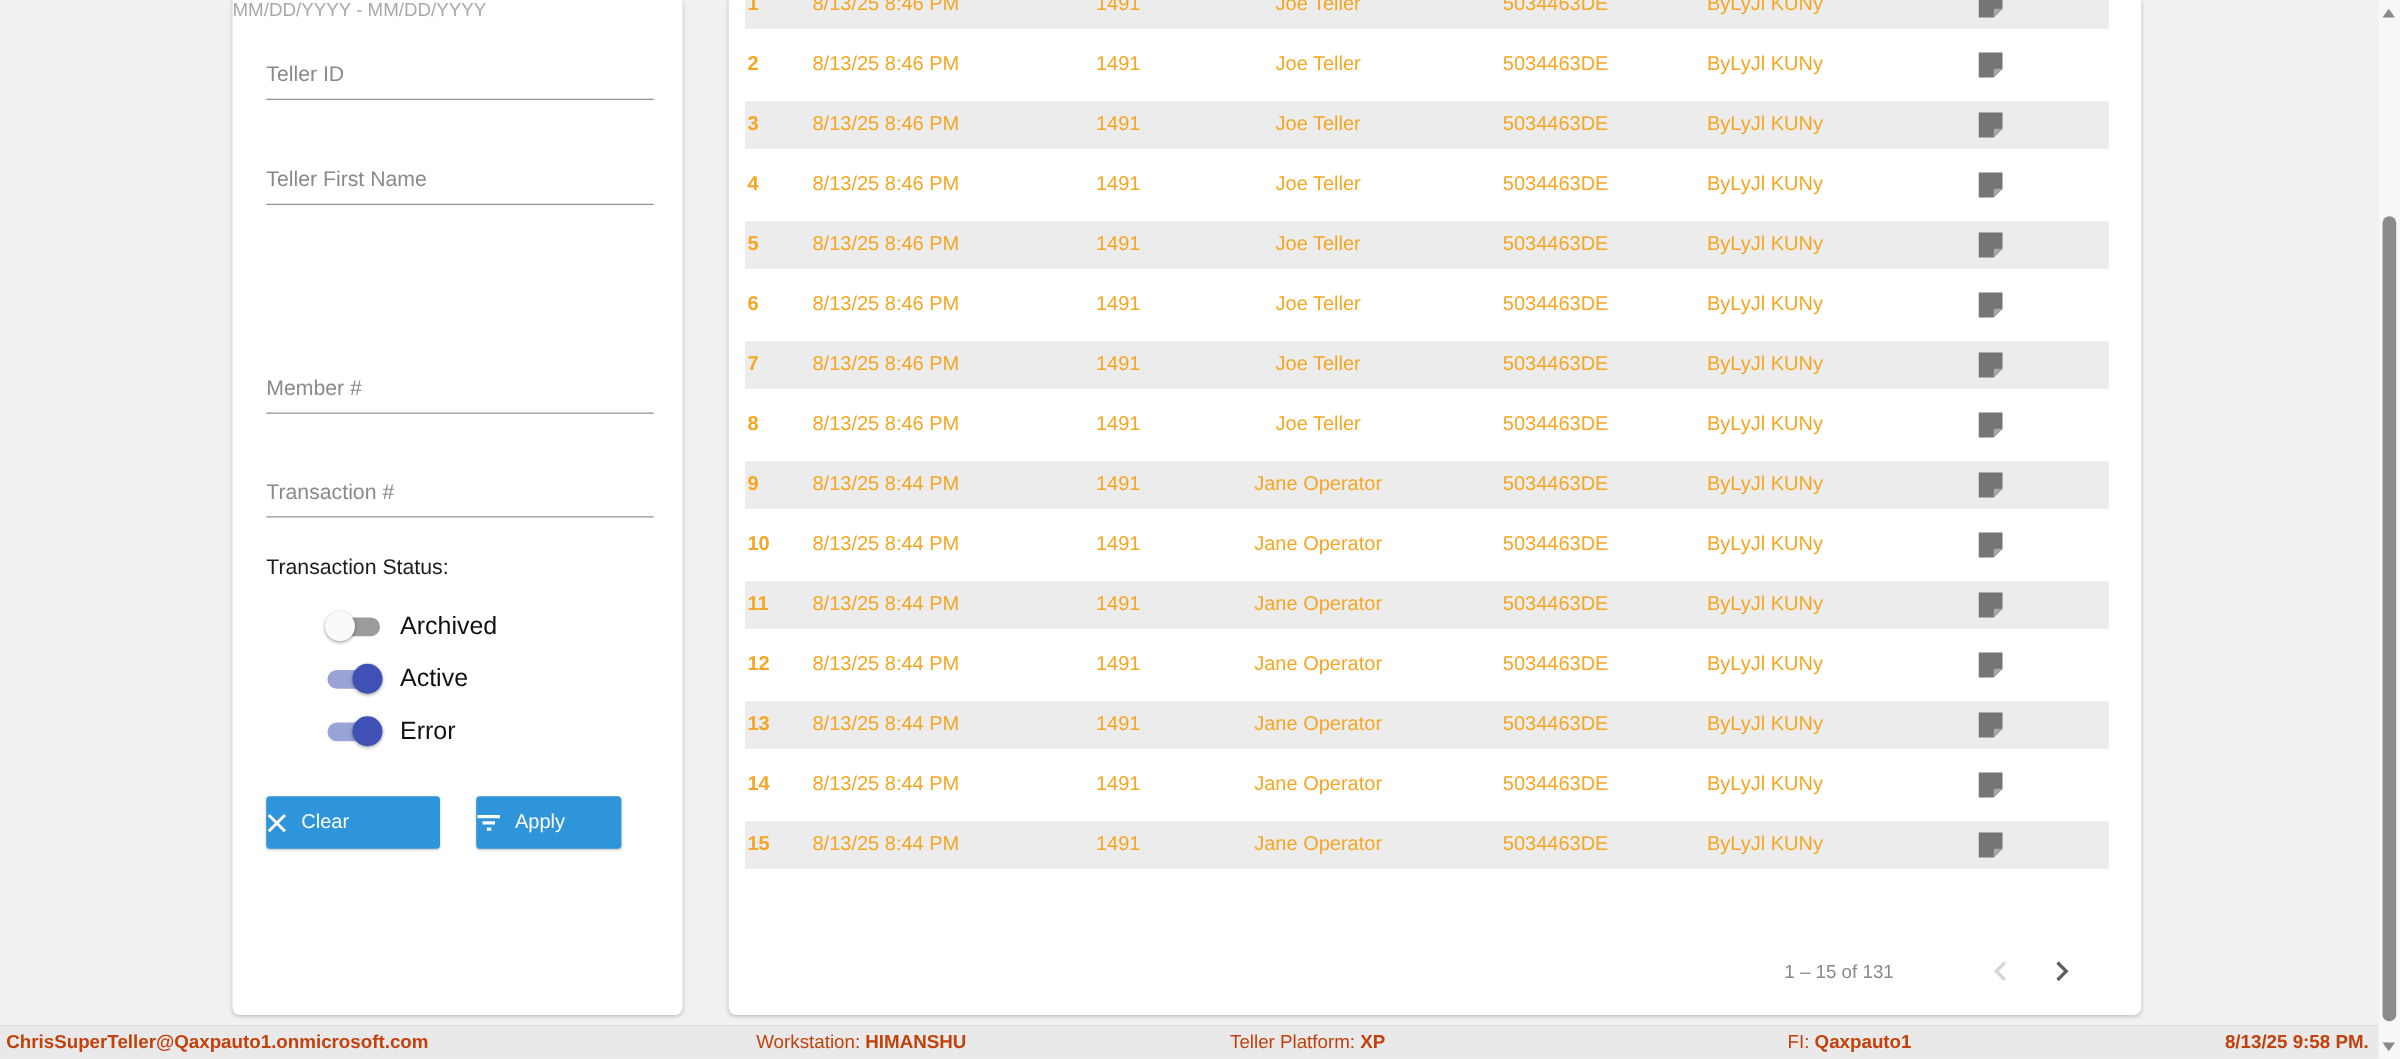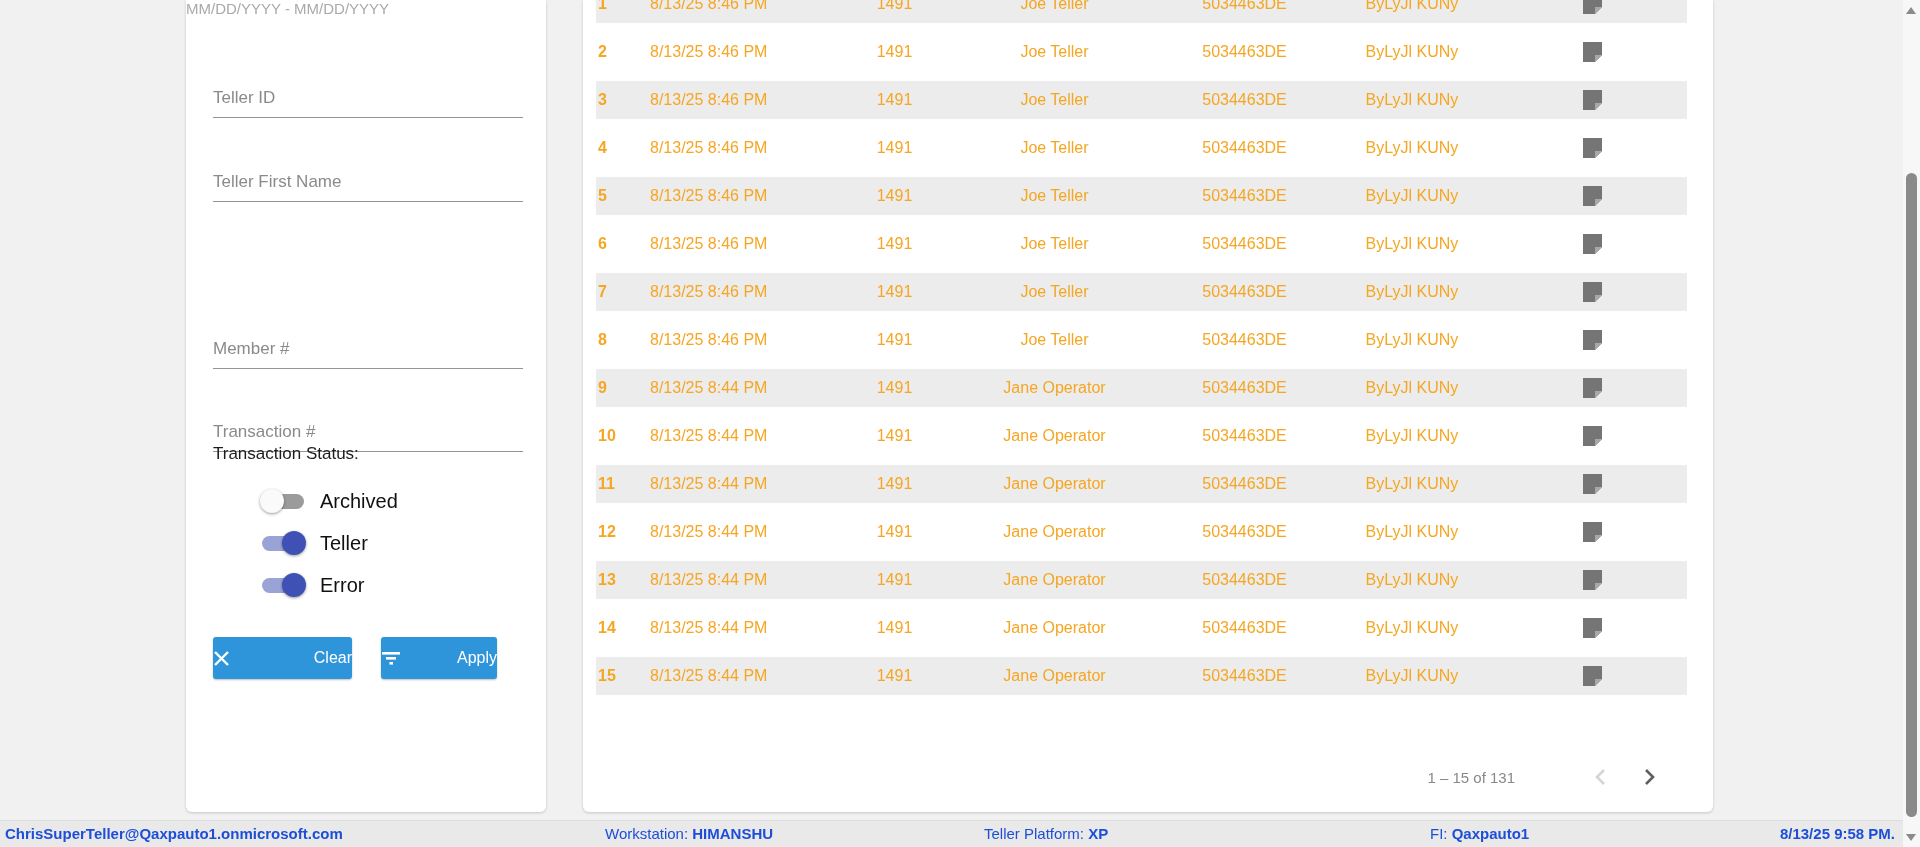--- a/index.html
+++ b/index.html
@@ -13,21 +13,21 @@
   #main    { left:583px; width:1130px; height:812px; }
 
   
   .abs { position:absolute; }
   .date-ph { left:27px; top:2px; font-size:15px; color:#a9a9a9; width:310px;
     border:none; outline:none; background:transparent; }
   .date-ph::placeholder { color:#a9a9a9; }
   .field { position:absolute; left:27px; width:310px; }
   .field input { width:100%; border:none; outline:none; background:transparent;
     font-family:"Liberation Sans", sans-serif;
-    font-size:17px; color:#212121; padding:2px 0 9px 0; border-bottom:1px solid #949494;margin-top:38px; }
+    font-size:17px; color:#212121; padding:2px 0 9px 0; border-bottom:1px solid #949494; }
   .field input::placeholder { color:#8a8a8a; opacity:1; }
   #f-teller-id  { top:48px; }
   #f-first-name { top:132px; }
   #f-member     { top:299px; }
   #f-trans      { top:382px; }
 
   #f-last-name { top:190px; }
   #f-last-name .flabel { font-size:13px; color:#3f51b5; display:block; margin-bottom:3px; }
   .focus-wrap { position:relative; }
   .focus-wrap input { border-bottom:2px solid #3f51b5 !important; padding-bottom:7px !important; }
@@ -44,21 +44,21 @@
   .tg .track { position:absolute; left:0; top:2px; width:42px; height:15px; border-radius:8px; background:#9b9b9b; }
   .tg .thumb { position:absolute; left:-2px; top:-3px; width:24px; height:24px; border-radius:50%;
     background:#fafafa; box-shadow:0 1px 3px rgba(0,0,0,.4); }
   .toggle-row.on .track { background:#9aa3d6; }
   .toggle-row.on .thumb { left:20px; background:#3f51b5; }
   .toggle-row .tlabel { font-size:20px; color:#111; }
 
   
   .btn { position:absolute; top:637px; height:42px; border:none; border-radius:3px;
     background:#2e95db; color:#fff; font-size:16px; font-family:"Liberation Sans", sans-serif;
-    display:flex; align-items:center; justify-content:space-between; gap:11px; cursor:pointer;
+    display:flex; align-items:center; justify-content:flex-start; gap:11px; cursor:pointer;
     box-shadow:0 1px 2px rgba(0,0,0,.25); }
   #btn-clear { left:27px; width:139px; }
   #btn-apply { left:195px; width:116px; }
 
   
   #rows { position:absolute; left:13px; top:-20px; width:1091px; }
   .row { display:grid; grid-template-columns:46px 200px 105px 215px 165px 170px 190px;
     height:48px; align-items:center; color:#f5a623; font-size:16px; background:#fff; cursor:pointer; }
   .row.stripe { background:#ececec; border-top:5px solid #fff; border-bottom:5px solid #fff; }
   .c-num { font-weight:bold; padding-left:2px; }
@@ -70,21 +70,21 @@
   
   #paginator { position:absolute; right:0; bottom:6px; height:58px; width:100%;
     display:flex; align-items:center; justify-content:flex-end; padding-right:46px; }
   #range-label { font-size:15px; color:#898989; margin-right:56px; }
   .pg-btn { width:36px; height:36px; display:flex; align-items:center; justify-content:center;
     border:none; background:transparent; margin-left:12px; }
   .pg-btn.enabled { cursor:pointer; }
 
   
   #statusbar { position:absolute; left:0; top:820px; width:1920px; height:27px;
-    background:#e9e9e9; border-top:1px solid #dcdcdc; font-size:15px; color:#1d4ed8; }
+    background:#e9e9e9; border-top:1px solid #dcdcdc; font-size:15px; color:#c2410c; }
   #statusbar .seg { position:absolute; top:4px; white-space:nowrap; }
   #sb-user { left:5px; font-weight:bold; }
   #sb-ws   { left:605px; }  #sb-plat { left:984px; }  #sb-fi { left:1430px; }
   #sb-time { right:25px; font-weight:bold; }
   .sbv { font-weight:bold; }
 
   
   #scrollbar { position:absolute; right:0; top:0; width:17px; height:847px; background:#f7f7f7; z-index:20; }
   #sb-up   { position:absolute; top:7px;  left:3px; width:0; height:0;
     border-left:5.5px solid transparent; border-right:5.5px solid transparent; border-bottom:7px solid #8a8a8a; }
@@ -123,21 +123,21 @@
         <span class="track"></span>
         <span class="thumb"></span>
       </span>
     <span class="tlabel">Archived</span>
   </div>
   <div class="toggle-row on" id="tg-active">
     <span class="tg">
         <span class="track"></span>
         <span class="thumb"></span>
       </span>
-    <span class="tlabel">Teller</span>
+    <span class="tlabel">Active</span>
   </div>
   <div class="toggle-row on" id="tg-error">
     <span class="tg">
         <span class="track"></span>
         <span class="thumb"></span>
       </span>
     <span class="tlabel">Error</span>
   </div>
 
   <button class="btn" id="btn-clear">

